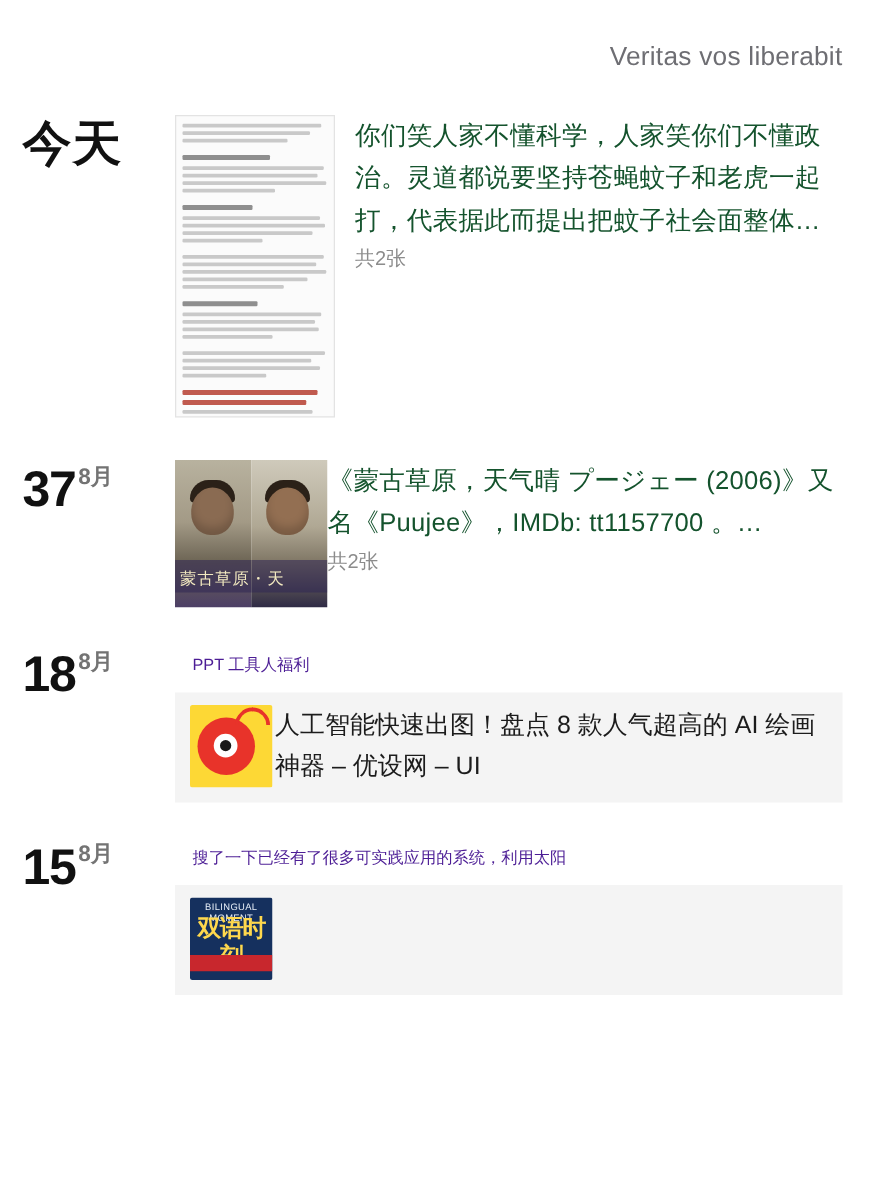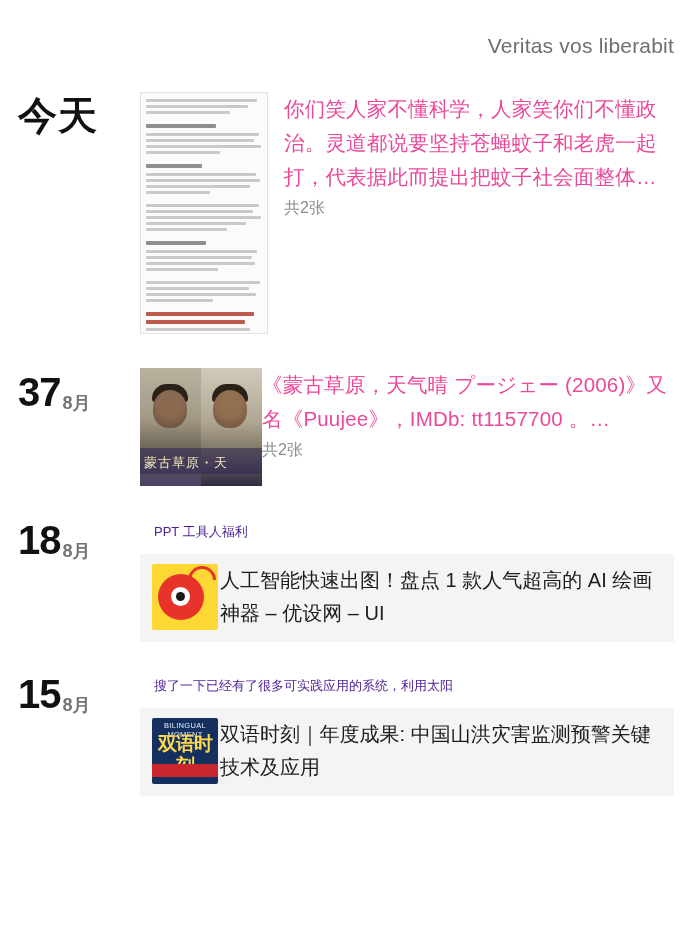--- a/index.html
+++ b/index.html
@@ -47,21 +47,21 @@
     box-sizing: border-box;
   }
   .date-col {
     width: 122px;
     flex: 0 0 122px;
     padding-top: 4px;
     box-sizing: border-box;
   }
   .date-wrap {
     display: flex;
-    align-items: flex-end;
+    align-items: flex-start;
     white-space: nowrap;
   }
   .date-day {
     font-size: 40px;
     font-weight: bold;
     letter-spacing: -1px;
     color: #111;
     line-height: 1;
   }
   .date-day.today {
@@ -115,21 +115,21 @@
     border-radius: 1px;
   }
   .e1-texts {
     flex: 1 1 auto;
     padding-left: 16px;
     min-width: 0;
   }
   .post-text {
     font-size: 20.5px;
     line-height: 34px;
-    color: #ec4899;
+    color: #14532d;
     letter-spacing: 0.2px;
   }
   .sub-meta {
     font-size: 16px;
     color: #8c8c8c;
     margin-top: 2px;
     line-height: 24px;
   }
   .block-gap { height: 18px; }
   
@@ -437,21 +437,21 @@
       </div>
       <div class="content-col e3-wrap">
         <div class="plain-title">PPT 工具人福利</div>
         <div class="card">
           <div class="card-thumb">
             <div class="weibo-logo">
               <div class="weibo-eye"></div>
               <div class="weibo-arc"></div>
             </div>
           </div>
-          <div class="card-text">人工智能快速出图！盘点 1 款人气超高的 AI 绘画神器 – 优设网 – UI</div>
+          <div class="card-text">人工智能快速出图！盘点 8 款人气超高的 AI 绘画神器 – 优设网 – UI</div>
         </div>
       </div>
     </div>
 
     <div class="spacer-3"></div>
 
     <div class="entry">
       <div class="date-col">
         <div class="date-wrap">
           <span class="date-day">15</span>
@@ -461,19 +461,18 @@
       <div class="content-col e4-wrap">
         <div class="plain-title">搜了一下已经有了很多可实践应用的系统，利用太阳</div>
         <div class="card">
           <div class="card-thumb">
             <div class="bilingual-logo">
               <div class="bl-top">BILINGUAL MOMENT</div>
               <div class="bl-main">双语时刻</div>
               <div class="bl-bar"></div>
             </div>
           </div>
-          <div class="card-text">双语时刻｜年度成果: 中国山洪灾害监测预警关键技术及应用</div>
         </div>
       </div>
     </div>
 
   </div>
 </div>
 
 </body></html>

